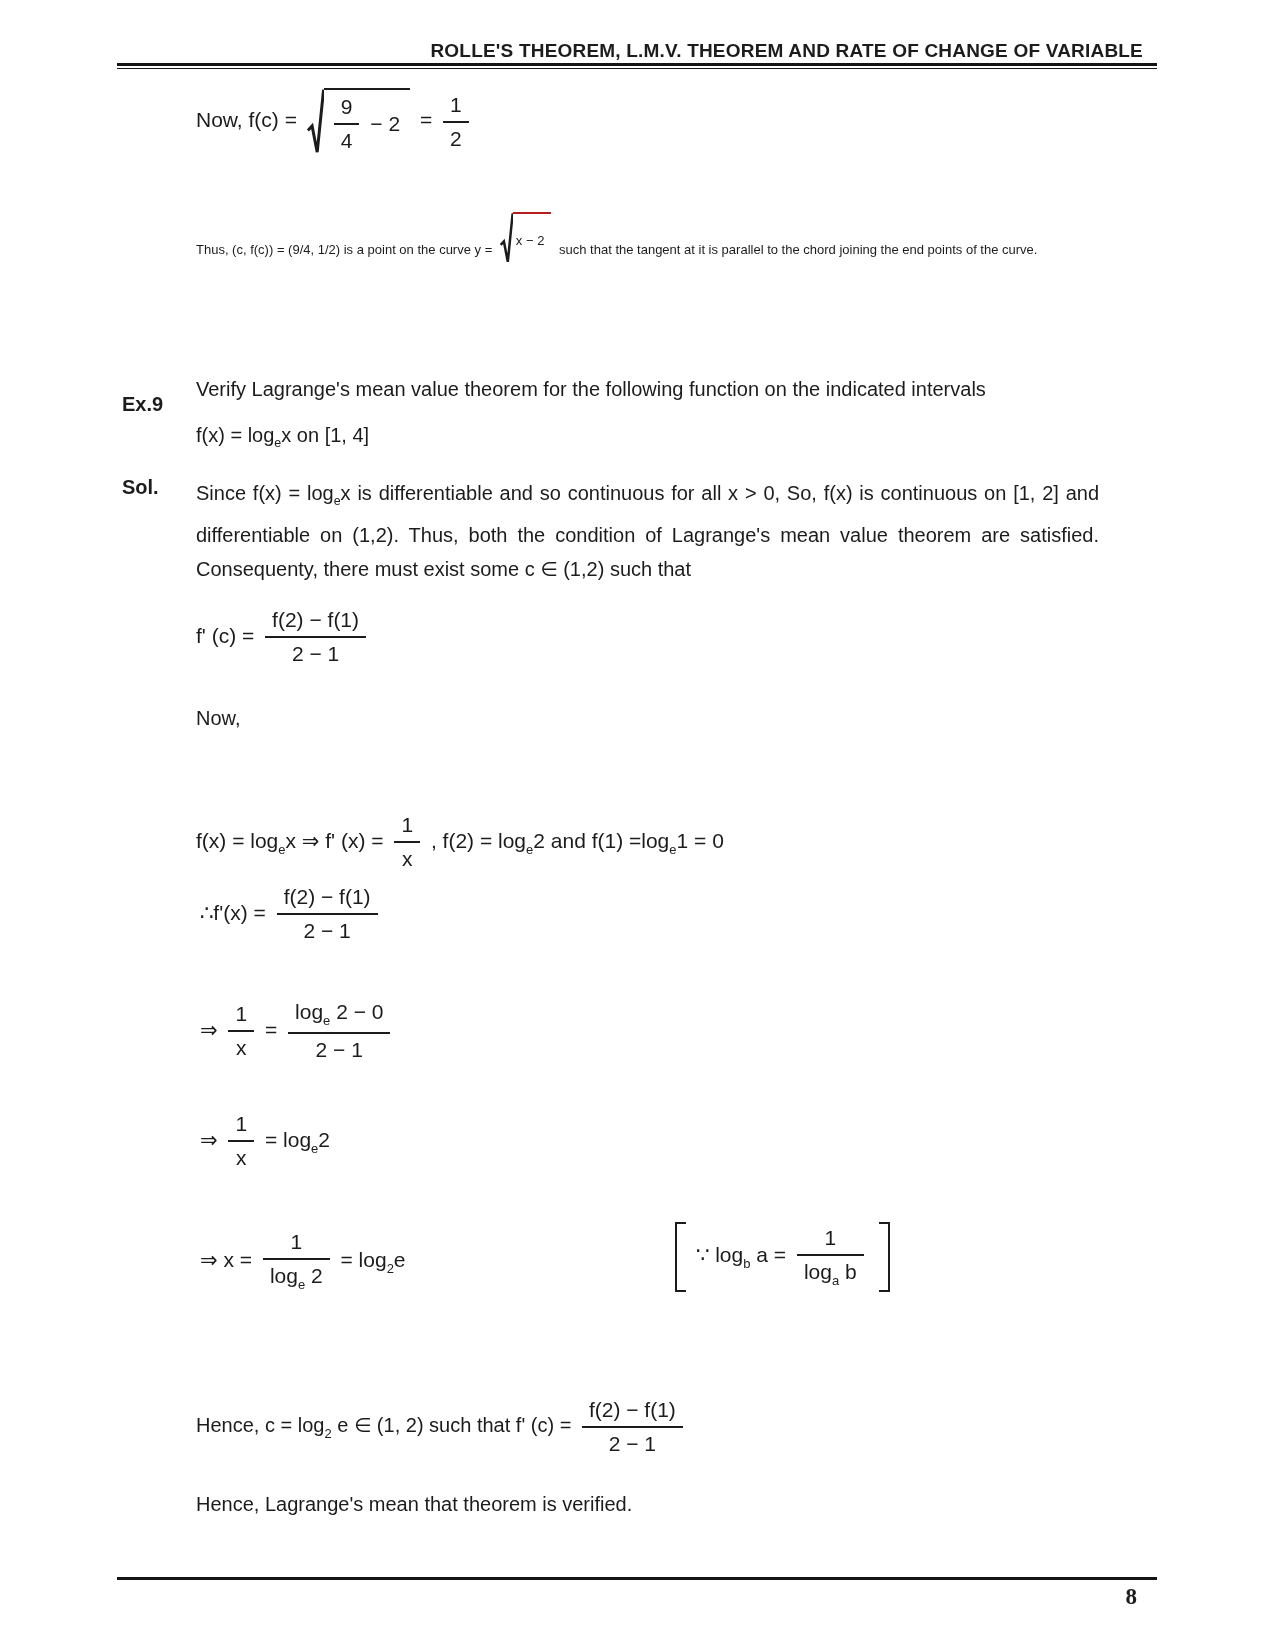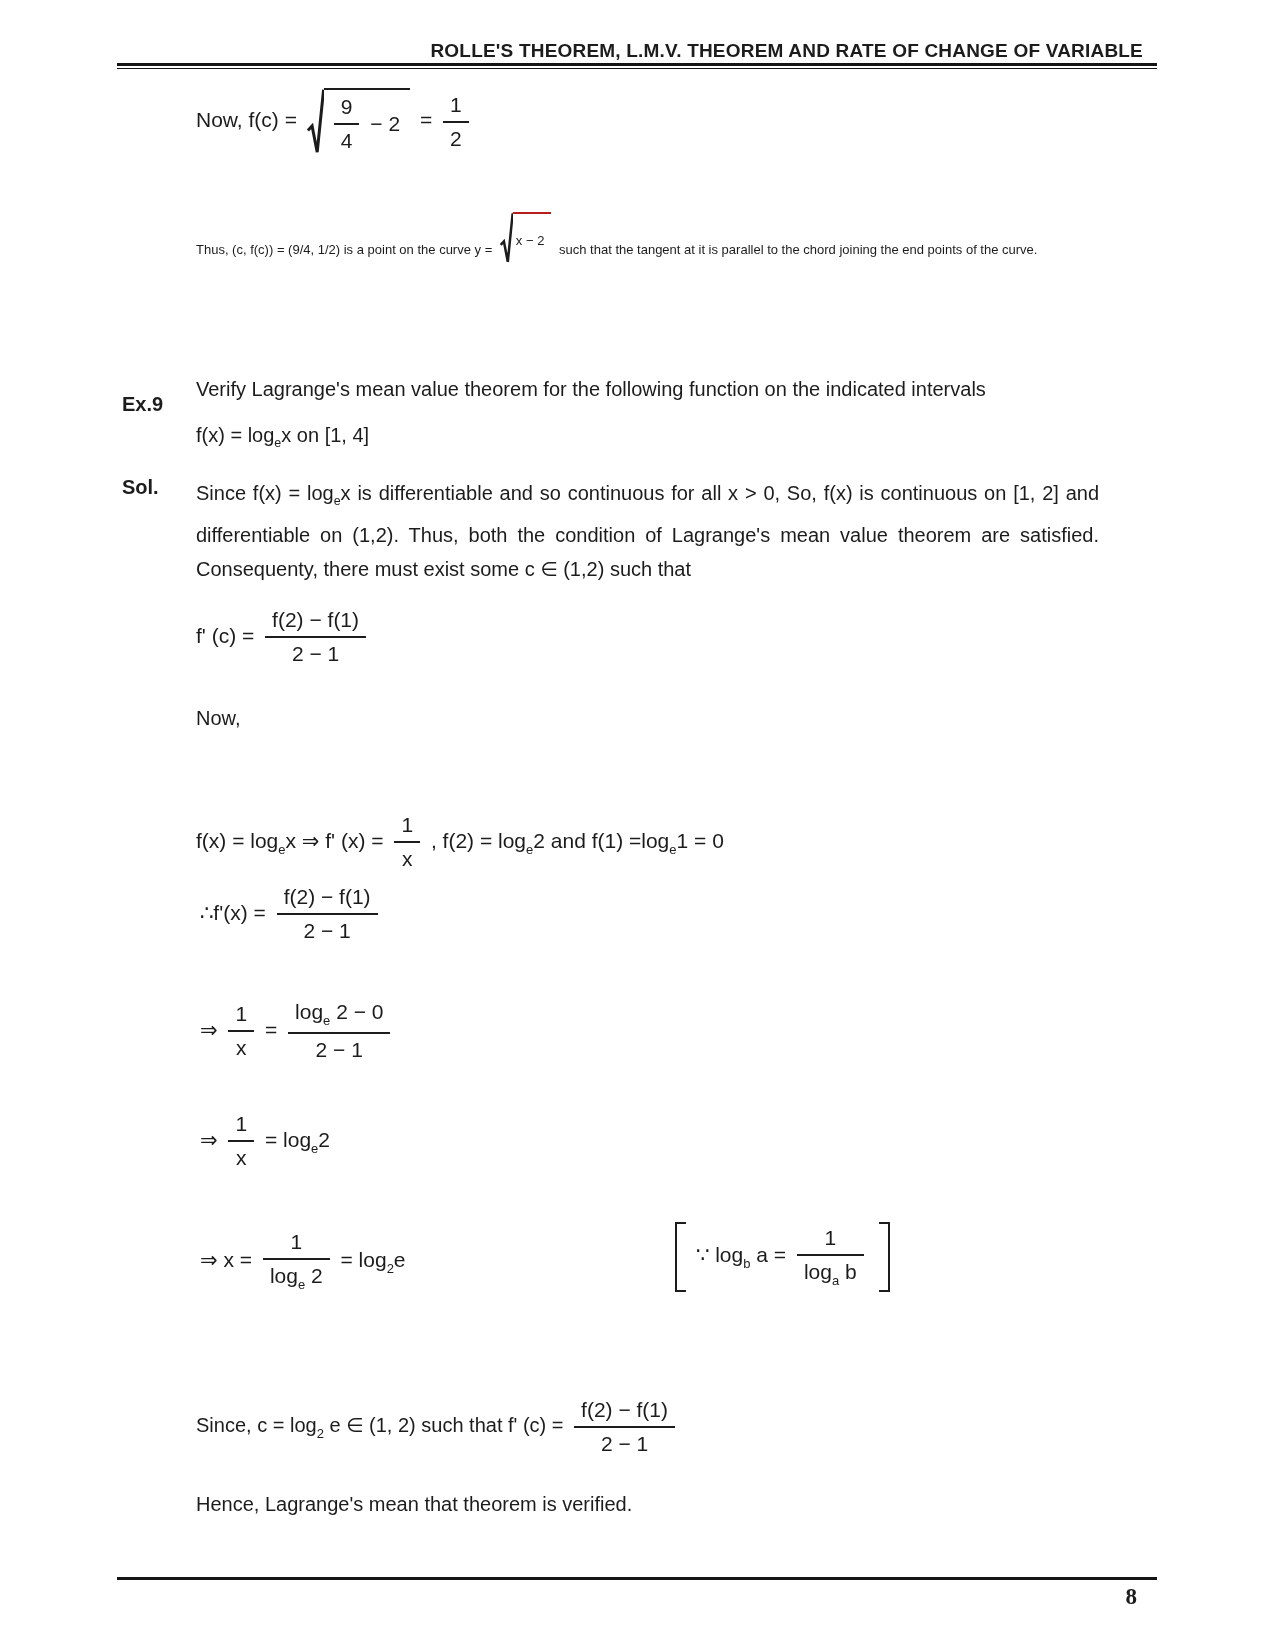--- a/index.html
+++ b/index.html
@@ -154,21 +154,21 @@
         <span class="frac">
           <span class="num">1</span>
           <span class="den"><span class="t">log</span><span class="sub">a</span><span class="t"> b</span></span>
         </span>
     </span>
     <span class="bk bk-r"></span>
   </div>
 
 
   <div class="abs fline" style="left:196px;top:1398px;font-size:20px;">
-    <span class="t">Since, c = log</span><span class="sub">2</span><span class="t"> e ∈ (1, 2) such that f' (c) = </span><span class="frac" style="font-size:21px;">
+    <span class="t">Hence, c = log</span><span class="sub">2</span><span class="t"> e ∈ (1, 2) such that f' (c) = </span><span class="frac" style="font-size:21px;">
         <span class="num">f(2) − f(1)</span>
         <span class="den">2 − 1</span>
       </span>
   </div>
 
   <div class="abs body20" style="left:196px;top:1493px;">Hence, Lagrange's mean that theorem is verified.</div>
 
   <div class="abs rule3" style="left:117px;top:1577px;width:1040px;"></div>
   <div class="abs page-num" style="left:117px;top:1584px;width:1020px;">8</div>
 

